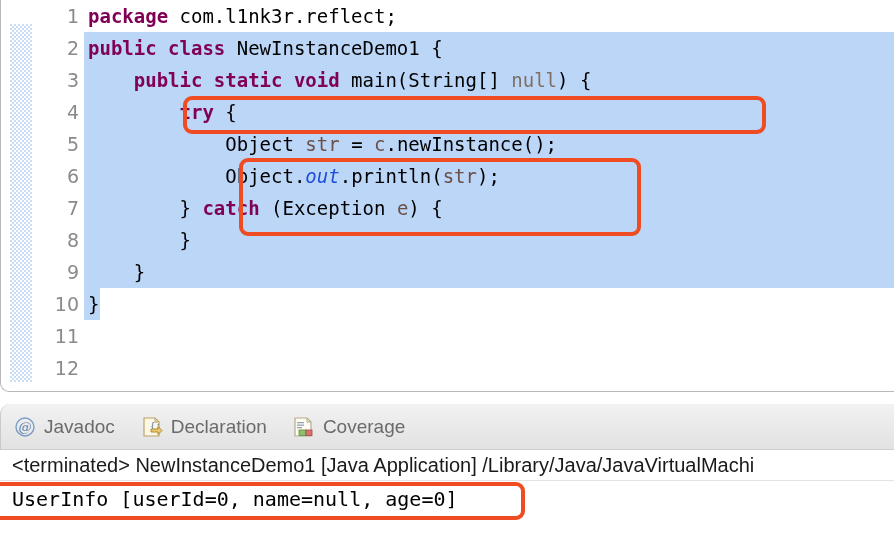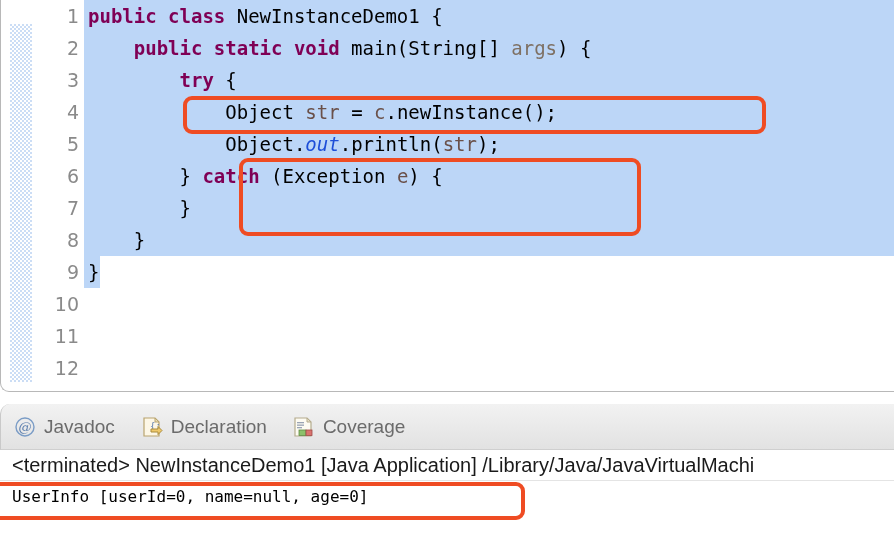--- a/index.html
+++ b/index.html
@@ -131,21 +131,21 @@
   .term-line {
     position: absolute; left: 12px; top: 4px;
     width: 884px;
     font-family: "Liberation Sans", sans-serif;
     font-size: 20px; color: #1a1a1a;
     white-space: pre;
   }
   .out-line {
     position: absolute; left: 12px; top: 37px;
     font-family: "DejaVu Sans Mono", monospace;
-    font-size: 16px; color: #000000;
+    font-size: 20px; color: #000000;
     white-space: pre;
   }
   #anno-console {
     position: absolute; left: -8px; top: 32px;
     width: 533px; height: 38px;
     border: 4px solid #ef4c23; border-radius: 9px;
     box-sizing: border-box; pointer-events: none;
   }
   .hrule { position: absolute; left: 0; top: 30px; width: 894px; height: 1px; background: #e4e4e4; }
 </style>
@@ -171,24 +171,25 @@
       <div class="lnum">7</div>
       <div class="lnum">8</div>
       <div class="lnum">9</div>
       <div class="lnum">10</div>
       <div class="lnum">11</div>
       <div class="lnum">12</div>
     </div>
 
     <div class="code-area">
 
+      <div class="cline"><span class="kw">package</span><span> com.l1nk3r.reflect;</span></div>
 
       <div class="cline sel-full"><span class="kw">public class</span><span> NewInstanceDemo1 {</span></div>
 
-      <div class="cline sel-full"><span>    </span><span class="kw">public static void</span><span> main(String[] </span><span class="prm">args</span><span>) {</span></div>
+      <div class="cline sel-full"><span>    </span><span class="kw">public static void</span><span> main(String[] </span><span class="prm">null</span><span>) {</span></div>
 
 
       <div class="cline sel-full"><span>        </span><span class="kw">try</span><span> {</span></div>
 
       <div class="cline sel-full"><span>            </span><span>Object </span><span class="var">str</span><span> = </span><span class="var">c</span><span>.newInstance();</span></div>
 
       <div class="cline sel-full"><span>            </span><span>Object.</span><span class="fld">out</span><span>.println(</span><span class="var">str</span><span>);</span></div>
 
       <div class="cline sel-full"><span>        </span><span>} </span><span class="kw">catch</span><span> (Exception </span><span class="var">e</span><span>) {</span></div>
 

